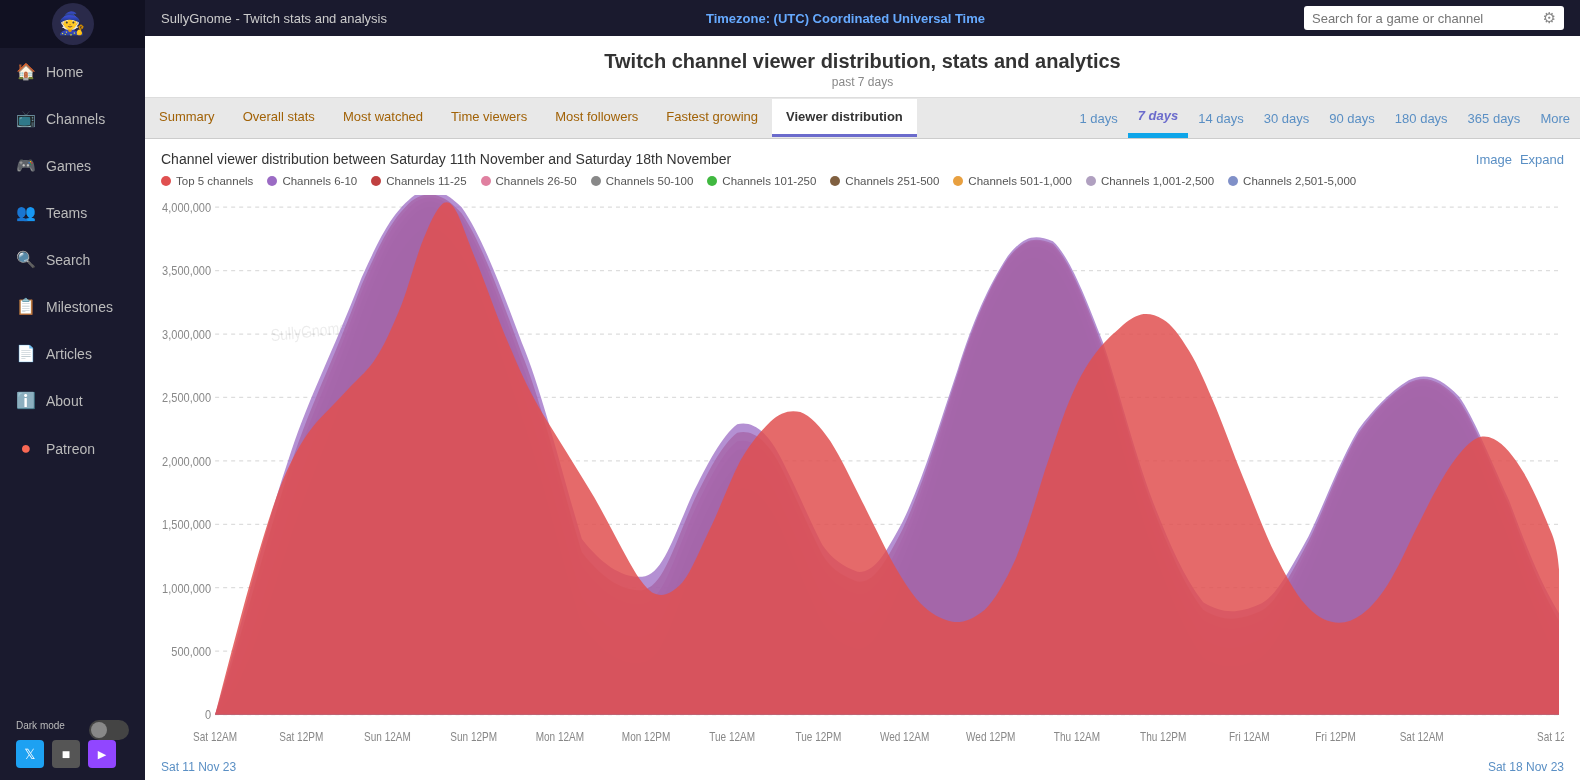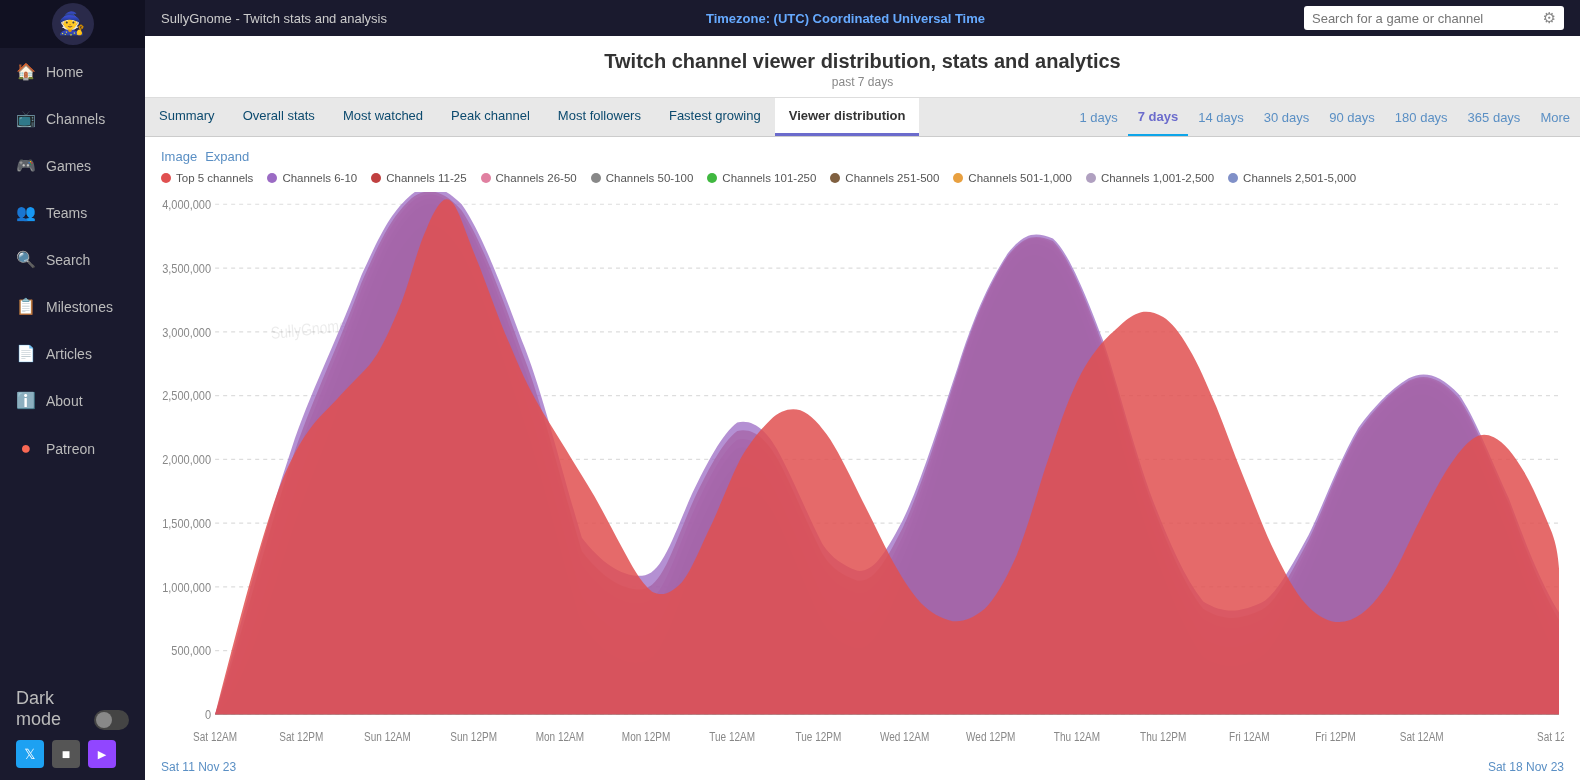--- a/index.html
+++ b/index.html
@@ -22,22 +22,22 @@
       display: flex; align-items: center; gap: 10px;
       padding: 14px 16px; cursor: pointer; color: #bbb; font-size: 14px;
       transition: background 0.15s;
     }
     .sidebar-item .icon { font-size: 16px; width: 20px; text-align: center; }
     .sidebar-item.patreon .icon { color: #f96854; }
     .sidebar-bottom {
       margin-top: auto; padding: 12px 16px;
     }
     .dark-mode-row {
-      display: flex; align-items: flex-end; justify-content: space-between;
-      color: #bbb; font-size: 18px; margin-bottom: 10px;
+      display: flex; align-items: flex-start; justify-content: space-between;
+      color: #bbb; font-size: 10px; 
     }
     .toggle-switch {
       width: 40px; height: 20px; background: #444; border-radius: 10px;
       position: relative; cursor: pointer;
     }
     .toggle-switch::after {
       content: ''; position: absolute; top: 2px; left: 2px;
       width: 16px; height: 16px; background: #888; border-radius: 50%;
     }
     .social-icons { display: flex; gap: 8px; align-items: center; }
@@ -77,34 +77,34 @@
     }
     #page-header h1 { font-size: 20px; font-weight: 600; color: #333; }
     #page-header .subtitle { font-size: 12px; color: #888; margin-top: 2px; }
 
     
     #tabs {
       background: #e8e8e8; border-bottom: 1px solid #ccc;
       display: flex; align-items: center; padding: 0 0;
     }
     .tab {
-      padding: 10px 14px; font-size: 13px; color: #0c4a6e; cursor: pointer;
+      padding: 10px 14px; font-size: 13px; color: #a16207; cursor: pointer;
       text-decoration: none; white-space: nowrap; border-bottom: 3px solid transparent;
       transition: background 0.1s;
     }
     .tab.active {
       color: #333; border-bottom: 3px solid #6b6bcc; font-weight: 600;
       background: #fff;
     }
     .tab-spacer { flex: 1; }
     .tab-right { display: flex; align-items: center; }
     .tab-days {
       padding: 10px 10px; font-size: 13px; color: #5a8fc4; cursor: pointer; white-space: nowrap;
     }
-    .tab-days.active { color: #6b6bcc; font-weight: 700; border-bottom: 2px solid #0ea5e9; }
+    .tab-days.active { color: #6b6bcc; font-weight: 700; border-bottom: 5px solid #0ea5e9; font-style: italic; }
 
     
     #chart-area {
       flex: 1; background: #fff; margin: 0; padding: 0; overflow: hidden;
       display: flex; flex-direction: column;
     }
     #chart-container {
       flex: 1; padding: 12px 16px 0 16px; display: flex; flex-direction: column;
     }
     #chart-header {
@@ -210,40 +210,41 @@
 
   <div id="page-header">
     <h1>Twitch channel viewer distribution, stats and analytics</h1>
     <div class="subtitle">past 7 days</div>
   </div>
 
   <div id="tabs">
     <a class="tab">Summary</a>
     <a class="tab">Overall stats</a>
     <a class="tab">Most watched</a>
-    <a class="tab">Peak channel</a>
+    <a class="tab">Time viewers</a>
     <a class="tab">Most followers</a>
     <a class="tab">Fastest growing</a>
     <a class="tab active">Viewer distribution</a>
     <div class="tab-spacer"></div>
     <div class="tab-right">
       <span class="tab-days">1 days</span>
       <span class="tab-days active">7 days</span>
       <span class="tab-days">14 days</span>
       <span class="tab-days">30 days</span>
       <span class="tab-days">90 days</span>
       <span class="tab-days">180 days</span>
       <span class="tab-days">365 days</span>
       <span class="tab-days">More</span>
     </div>
   </div>
 
   <div id="chart-area">
     <div id="chart-container">
       <div id="chart-header">
+        <span id="chart-title">Channel viewer distribution between Saturday 11th November and Saturday 18th November</span>
         <div id="chart-actions">
           <span>Image</span>
           <span>Expand</span>
         </div>
       </div>
 
       <div id="legend">
 
       <div class="legend-item">
             <span class="legend-dot" style="background:#e05050;"></span>

